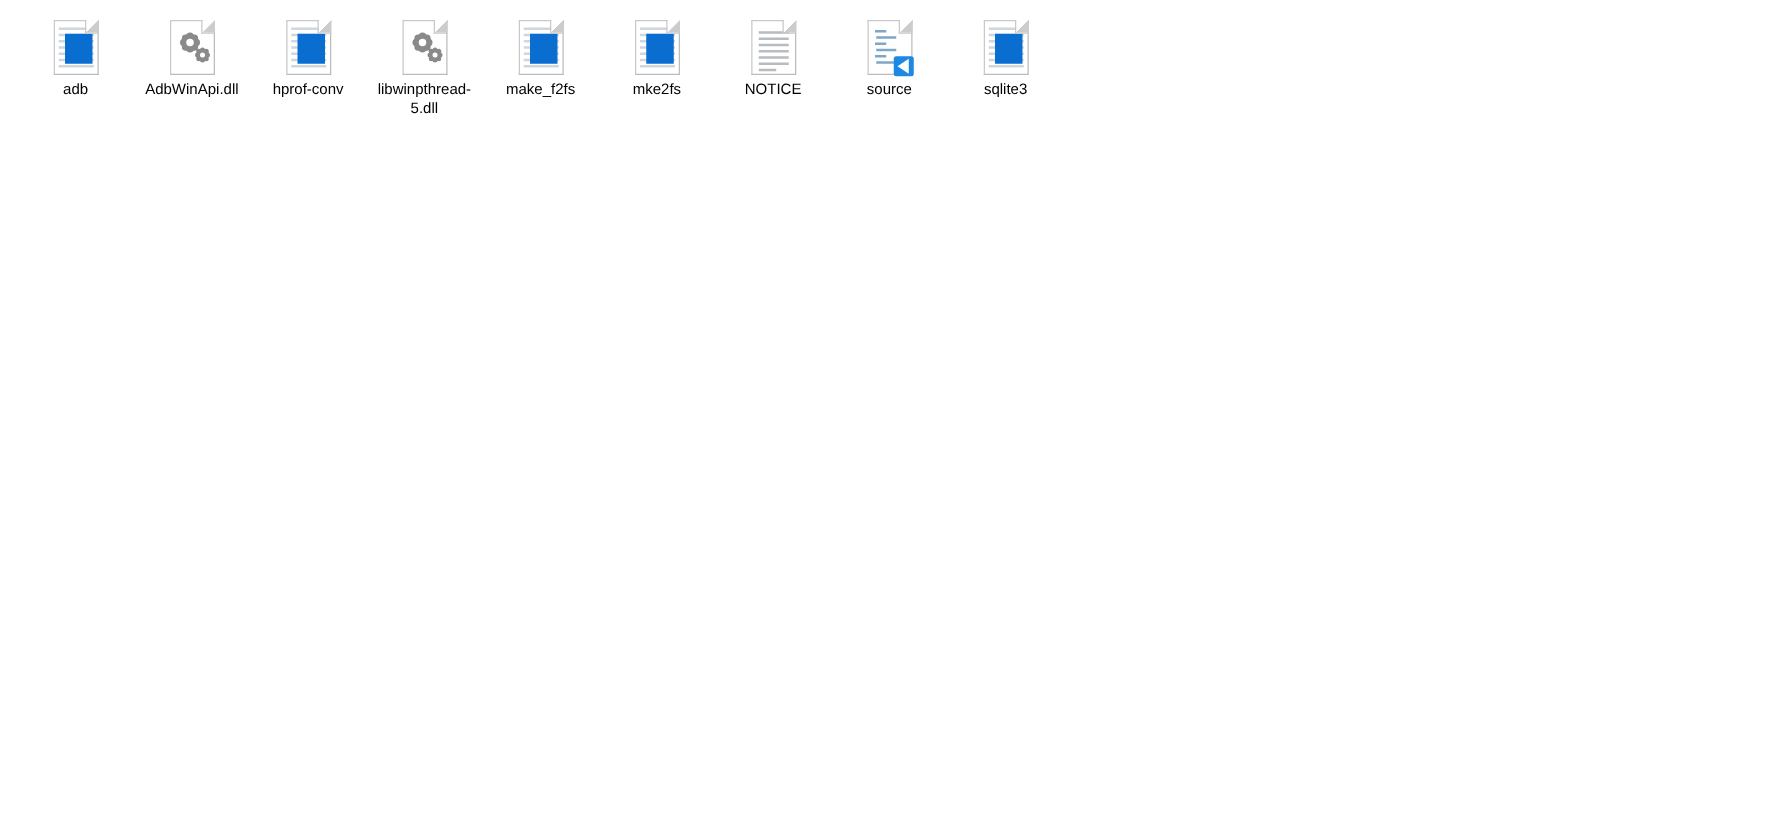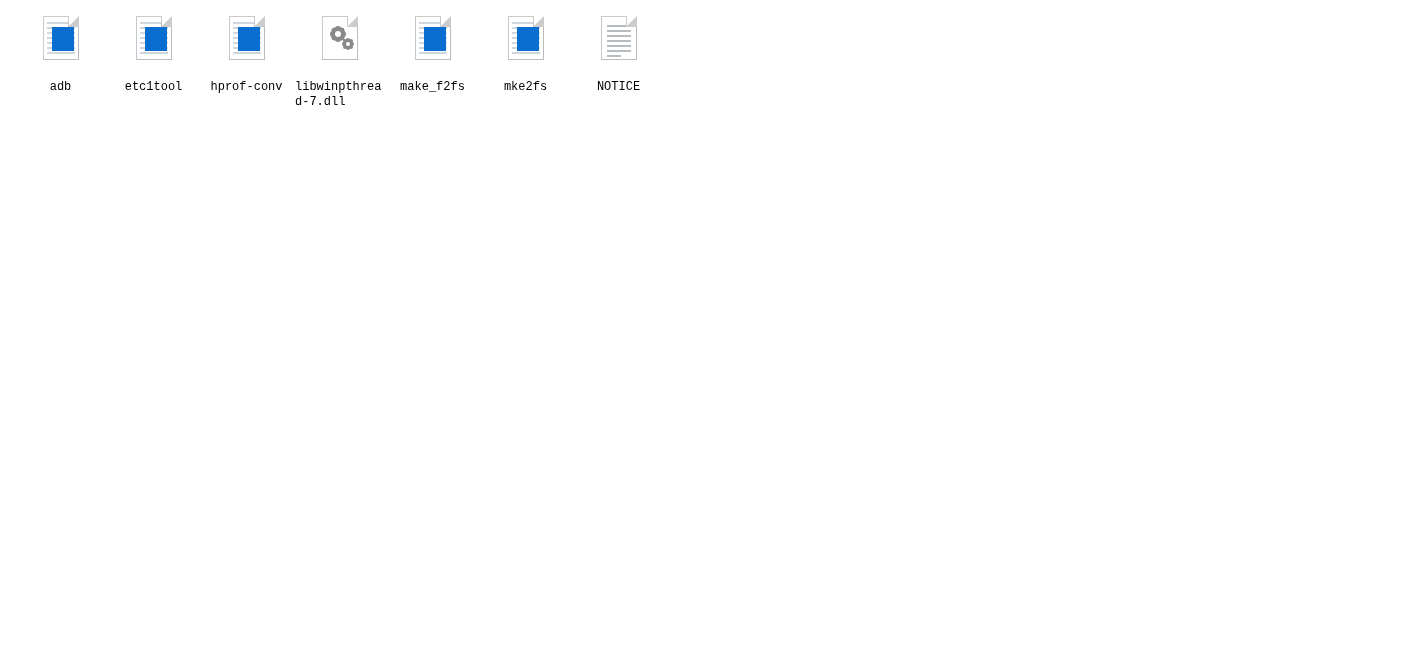--- a/index.html
+++ b/index.html
@@ -30,25 +30,25 @@
     }
     .icon-box {
       width: 48px;
       height: 48px;
       position: relative;
       display: flex;
       align-items: center;
       justify-content: center;
     }
     .file-label {
+      text-align: center;
       line-height: 1.25;
       word-break: break-word;
       max-width: 90px;
-      margin-top: 18px;
-      font-family: Liberation Mono, monospace;
+      margin-top: 2px;
     }
     
     .page {
       position: absolute;
       left: 6px;
       top: 2px;
       width: 36px;
       height: 44px;
       background: #ffffff;
       border: 1px solid #c9c9c9;
@@ -180,59 +180,51 @@
             <span></span>
           </div>
           <div class="app-block"></div>
         </div>
       </div>
       <div class="file-label">adb</div>
     </div>
     <div class="file-item">
       <div class="icon-box">
         <div class="page">
-          <div class="app-lines">
-            <span></span>
-            <span></span>
-            <span></span>
-            <span></span>
-            <span></span>
-            <span></span>
-            <span></span>
-          </div>
-          <div class="app-block"></div>
-        </div>
-      </div>
-      <div class="file-label">etc1tool</div>
-    </div>
-    <div class="file-item">
-      <div class="icon-box">
-        <div class="page">
-          <div class="app-lines">
-            <span></span>
-            <span></span>
-            <span></span>
-            <span></span>
-            <span></span>
-            <span></span>
-            <span></span>
-          </div>
-          <div class="app-block"></div>
-        </div>
-      </div>
-      <div class="file-label">hprof-conv</div>
-    </div>
-    <div class="file-item">
-      <div class="icon-box">
-        <div class="page">
           <div class="gear big"></div>
           <div class="gear small"></div>
         </div>
       </div>
-      <div class="file-label">libwinpthread-7.dll</div>
+      <div class="file-label">AdbWinApi.dll</div>
+    </div>
+    <div class="file-item">
+      <div class="icon-box">
+        <div class="page">
+          <div class="app-lines">
+            <span></span>
+            <span></span>
+            <span></span>
+            <span></span>
+            <span></span>
+            <span></span>
+            <span></span>
+          </div>
+          <div class="app-block"></div>
+        </div>
+      </div>
+      <div class="file-label">hprof-conv</div>
+    </div>
+    <div class="file-item">
+      <div class="icon-box">
+        <div class="page">
+          <div class="gear big"></div>
+          <div class="gear small"></div>
+        </div>
+      </div>
+      <div class="file-label">libwinpthread-5.dll</div>
     </div>
     <div class="file-item">
       <div class="icon-box">
         <div class="page">
           <div class="app-lines">
             <span></span>
             <span></span>
             <span></span>
             <span></span>
             <span></span>
@@ -269,14 +261,47 @@
             <span></span>
             <span></span>
             <span></span>
             <span></span>
             <span></span>
             <span class="short"></span>
           </div>
         </div>
       </div>
       <div class="file-label">NOTICE</div>
+    </div>
+    <div class="file-item">
+      <div class="icon-box">
+        <div class="page">
+          <div class="code-lines">
+            <span></span>
+            <span></span>
+            <span></span>
+            <span></span>
+            <span></span>
+            <span></span>
+          </div>
+          <div class="vsc-badge"></div>
+        </div>
+      </div>
+      <div class="file-label">source</div>
+    </div>
+    <div class="file-item">
+      <div class="icon-box">
+        <div class="page">
+          <div class="app-lines">
+            <span></span>
+            <span></span>
+            <span></span>
+            <span></span>
+            <span></span>
+            <span></span>
+            <span></span>
+          </div>
+          <div class="app-block"></div>
+        </div>
+      </div>
+      <div class="file-label">sqlite3</div>
     </div>
   </div>
 
 </body></html>

